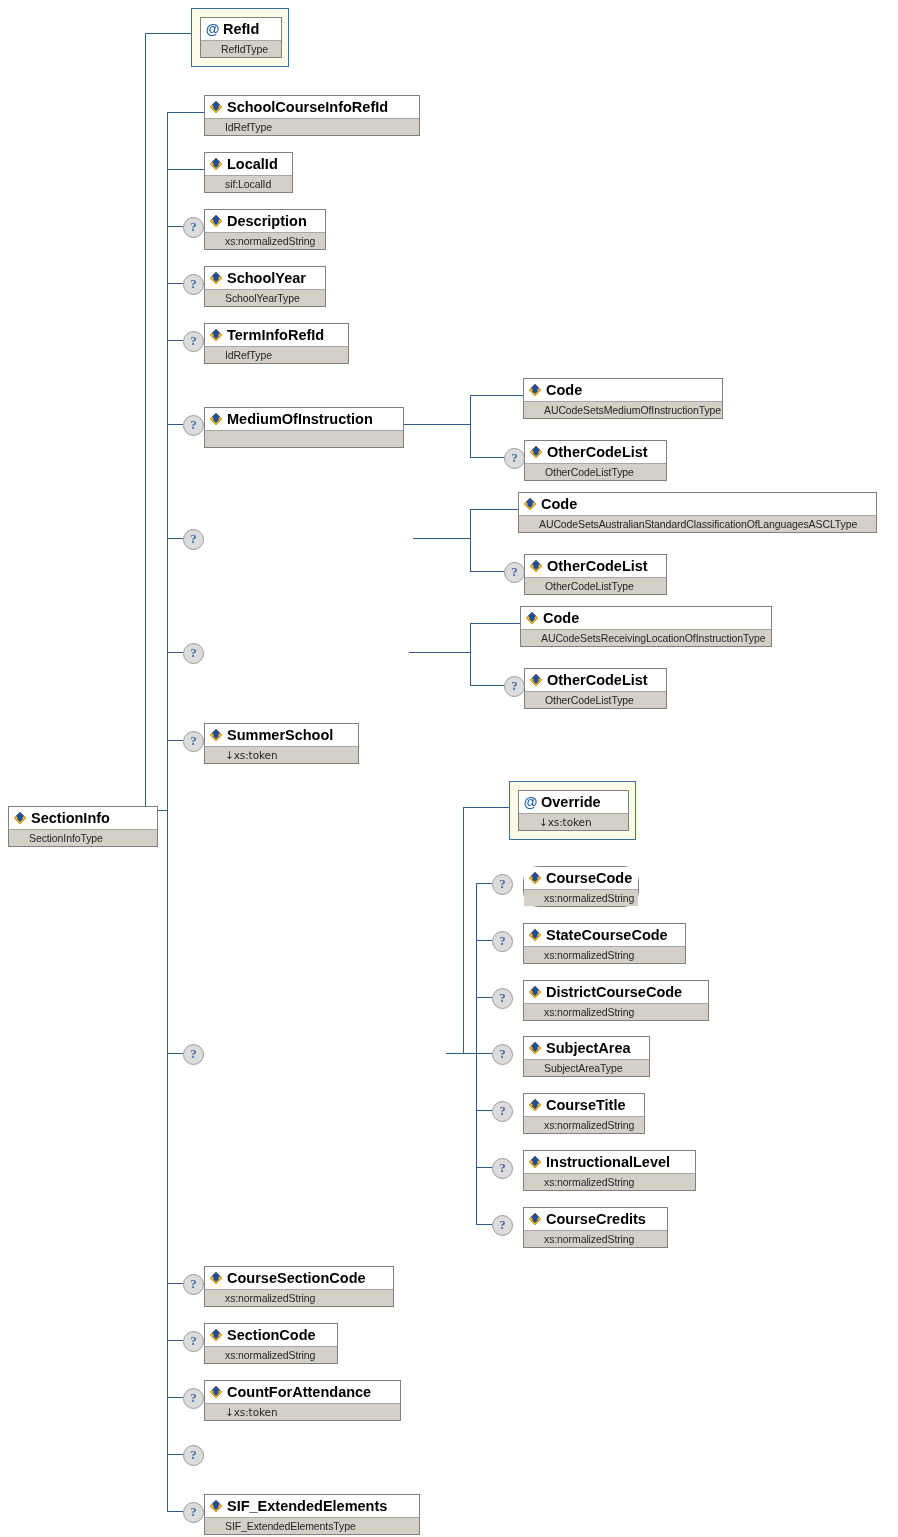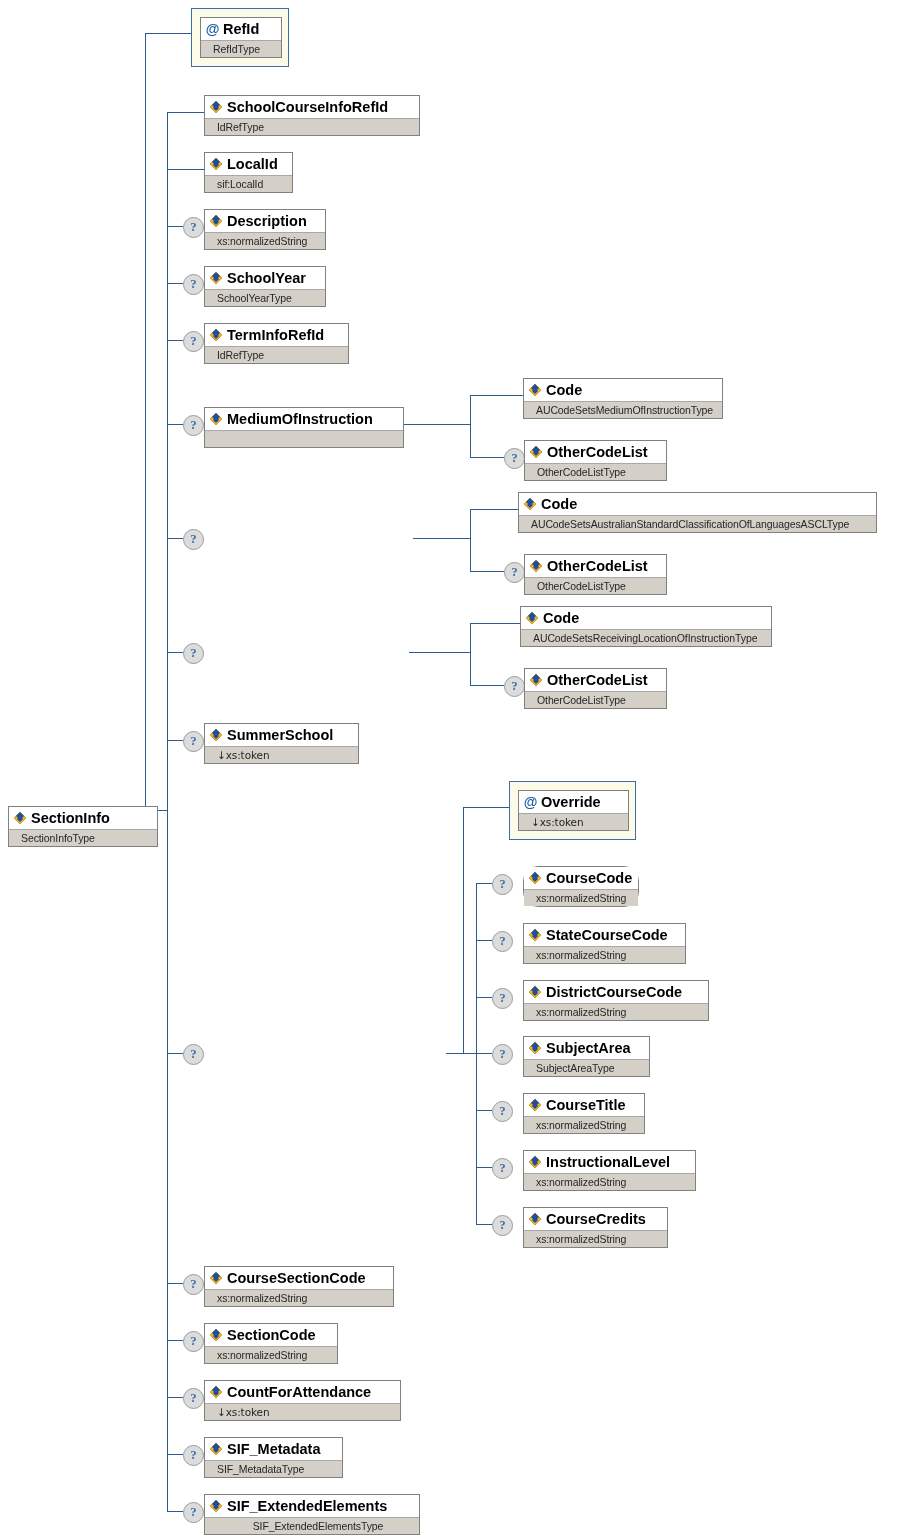--- a/index.html
+++ b/index.html
@@ -42,21 +42,21 @@
     overflow:hidden;
   }
   .node .ty{
     box-sizing:border-box;
     border-top:1px solid #a8a8a8;
     background:#d4d0c8;
     color:#262626;
     font-size:10.5px;
     line-height:16px;
     height:17px;
-    padding-left:12px;
+    padding-left:20px;
     white-space:nowrap;
     overflow:hidden;
     letter-spacing:-0.1px;
   }
   .node .ty.empty{color:transparent;}
 
   
   .attrwrap{
     position:absolute;
     box-sizing:border-box;
@@ -536,36 +536,23 @@
             <polygon points="7,1 11,5 7,9 3,5" fill="#1f4e9c"></polygon>
             <polygon points="4,8 7,5 10,8 7,11" fill="#1f4e9c"></polygon>
           </svg>
       </span>
       <span>CountForAttendance</span>
     </div>
     <div class="ty arrowpfx">↓xs:token</div>
   </div>
 
   <div class="opt" style="left:183px; top:1445px;">?</div>
-  <div class="node" style="left:204px; top:1437px; width:139px;">
-    <div class="nm">
-      <span class="ico">
-        <svg width="14" height="14" viewBox="0 0 14 14">
-            <polygon points="7,1 13,7 7,13 1,7" fill="#f0b429" stroke="#b8860b" stroke-width="0.7"></polygon>
-            <polygon points="7,1 11,5 7,9 3,5" fill="#1f4e9c"></polygon>
-            <polygon points="4,8 7,5 10,8 7,11" fill="#1f4e9c"></polygon>
-          </svg>
-      </span>
-      <span>SIF_Metadata</span>
-    </div>
-    <div class="ty">SIF_MetadataType</div>
-  </div>
 
   <div class="opt" style="left:183px; top:1502px;">?</div>
-  <div class="node" style="left:204px; top:1494px; width:216px;text-align:center;">
+  <div class="node" style="left:204px; top:1494px; width:216px;">
     <div class="nm">
       <span class="ico">
         <svg width="14" height="14" viewBox="0 0 14 14">
             <polygon points="7,1 13,7 7,13 1,7" fill="#f0b429" stroke="#b8860b" stroke-width="0.7"></polygon>
             <polygon points="7,1 11,5 7,9 3,5" fill="#1f4e9c"></polygon>
             <polygon points="4,8 7,5 10,8 7,11" fill="#1f4e9c"></polygon>
           </svg>
       </span>
       <span>SIF_ExtendedElements</span>
     </div>

